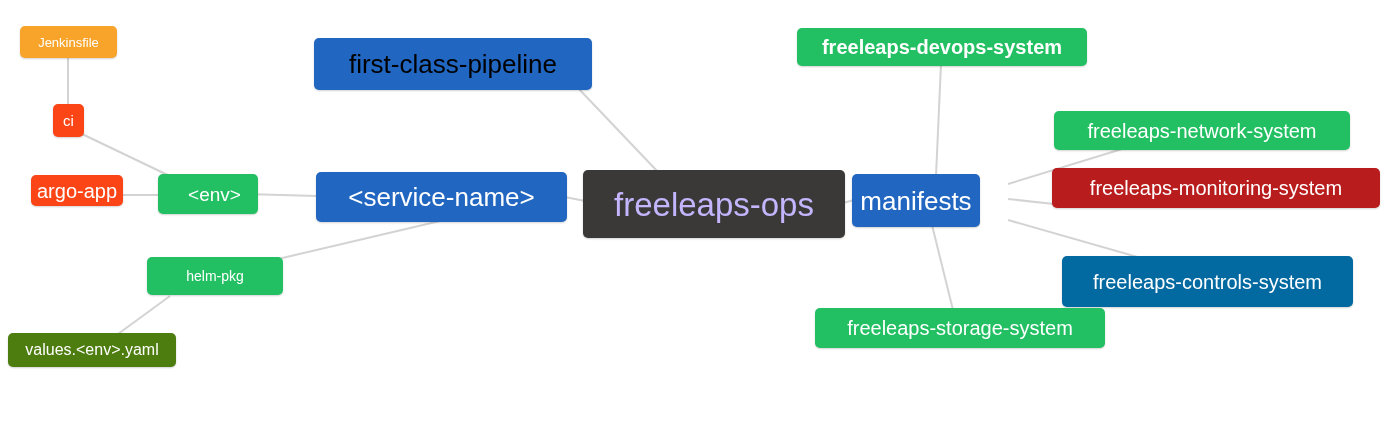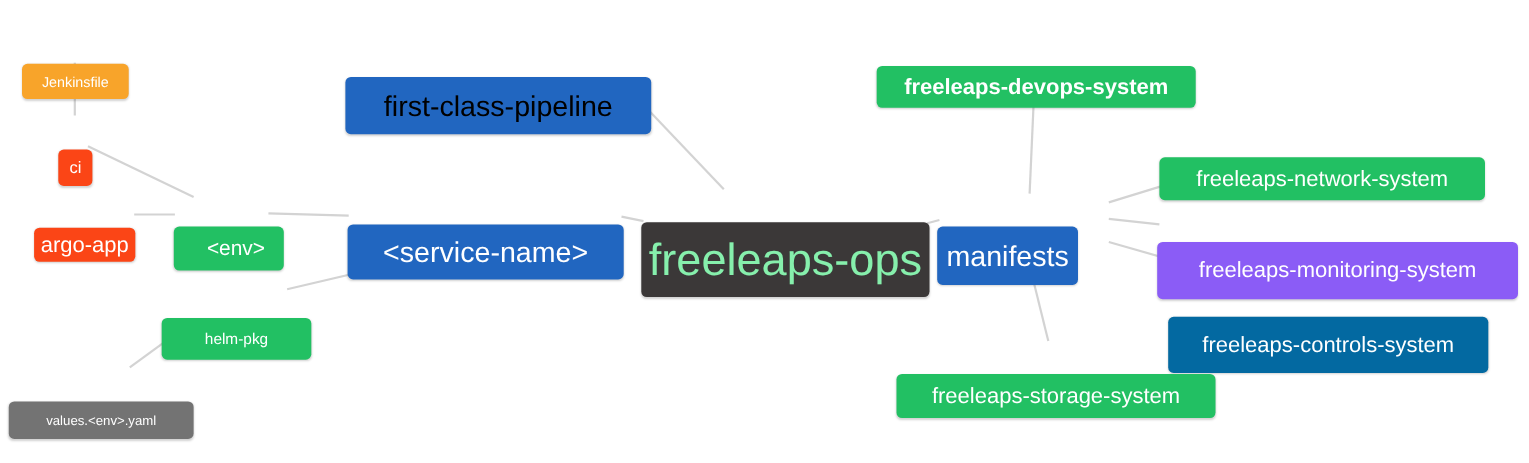--- a/index.html
+++ b/index.html
@@ -27,21 +27,20 @@
     display: flex;
     align-items: center;
     justify-content: center;
     color: #ffffff;
     border-radius: 5px;
     white-space: nowrap;
     box-shadow: 0 1px 2px rgba(0,0,0,0.18);
     cursor: pointer;
     user-select: none;
     line-height: 1;
-    margin-top: 32px;
   }
 </style>
 </head>
 <body>
 
 <div class="canvas">
   <svg class="edges" xmlns="http://www.w3.org/2000/svg">
       <line x1="68" y1="57" x2="68" y2="105" stroke="#d3d3d3" stroke-width="2"></line>
       <line x1="80" y1="133" x2="176" y2="179" stroke="#d3d3d3" stroke-width="2"></line>
       <line x1="122" y1="195" x2="159" y2="195" stroke="#d3d3d3" stroke-width="2"></line>
@@ -56,24 +55,24 @@
       <line x1="1008" y1="199" x2="1054" y2="204" stroke="#d3d3d3" stroke-width="2"></line>
       <line x1="1008" y1="220" x2="1141" y2="258" stroke="#d3d3d3" stroke-width="2"></line>
       <line x1="932" y1="225" x2="953" y2="310" stroke="#d3d3d3" stroke-width="2"></line>
     </svg>
   <div id="nodes">
       <div class="node" style="left: 20px; top: 26px; width: 97px; height: 32px; font-size: 13px; background: rgb(248, 164, 42); color: rgb(255, 255, 255);">Jenkinsfile</div>
       <div class="node" style="left: 53px; top: 104px; width: 31px; height: 33px; font-size: 15px; background: rgb(251, 69, 22); color: #ffffff;">ci</div>
       <div class="node" style="left: 31px; top: 175px; width: 92px; height: 31px; font-size: 20px; background: rgb(251, 69, 22); color: rgb(255, 255, 255);">argo-app</div>
       <div class="node" style="left: 158px; top: 174px; width: 87px; height: 40px; font-size: 19px; background: rgb(34, 192, 99); color: rgb(255, 255, 255); padding-left: 13px;">&lt;env&gt;</div>
       <div class="node" style="left: 147px; top: 257px; width: 136px; height: 38px; font-size: 14px; background: rgb(34, 192, 99); color: rgb(255, 255, 255);">helm-pkg</div>
-      <div class="node" style="left: 8px; top: 333px; width: 168px; height: 34px; font-size: 12px; background: #737373; color: rgb(255, 255, 255);">values.&lt;env&gt;.yaml</div>
+      <div class="node" style="left: 8px; top: 333px; width: 168px; height: 34px; font-size: 16px; background: #4d7c0f; color: rgb(255, 255, 255);">values.&lt;env&gt;.yaml</div>
       <div class="node" style="left: 314px; top: 38px; width: 278px; height: 52px; font-size: 26px; background: rgb(33, 102, 192); color: #000000;">first-class-pipeline</div>
       <div class="node" style="left: 316px; top: 172px; width: 251px; height: 50px; font-size: 26px; background: rgb(33, 102, 192); color: rgb(255, 255, 255);">&lt;service-name&gt;</div>
-      <div class="node" style="left: 583px; top: 170px; width: 262px; height: 68px; font-size: 41px; background: rgb(59, 56, 56); color: #86efac;">freeleaps-ops</div>
+      <div class="node" style="left: 583px; top: 170px; width: 262px; height: 68px; font-size: 33px; background: rgb(59, 56, 56); color: #c4b5fd;">freeleaps-ops</div>
       <div class="node" style="left: 852px; top: 174px; width: 128px; height: 53px; font-size: 26px; background: rgb(33, 102, 192); color: rgb(255, 255, 255);">manifests</div>
       <div class="node" style="left: 797px; top: 28px; width: 290px; height: 38px; font-size: 20px; background: rgb(34, 192, 99); color: rgb(255, 255, 255); font-weight: bold;">freeleaps-devops-system</div>
       <div class="node" style="left: 1054px; top: 111px; width: 296px; height: 39px; font-size: 20px; background: rgb(34, 192, 99); color: rgb(255, 255, 255);">freeleaps-network-system</div>
-      <div class="node" style="left: 1052px; top: 188px; width: 328px; height: 52px; font-size: 20px; background: #8b5cf6; color: rgb(255, 255, 255);">freeleaps-monitoring-system</div>
+      <div class="node" style="left: 1052px; top: 168px; width: 328px; height: 40px; font-size: 20px; background: #b91c1c; color: rgb(255, 255, 255);">freeleaps-monitoring-system</div>
       <div class="node" style="left: 1062px; top: 256px; width: 291px; height: 51px; font-size: 20px; background: #0369a1; color: rgb(255, 255, 255);">freeleaps-controls-system</div>
       <div class="node" style="left: 815px; top: 308px; width: 290px; height: 40px; font-size: 20px; background: rgb(34, 192, 99); color: rgb(255, 255, 255);">freeleaps-storage-system</div>
     </div>
 </div>
 
 </body></html>

